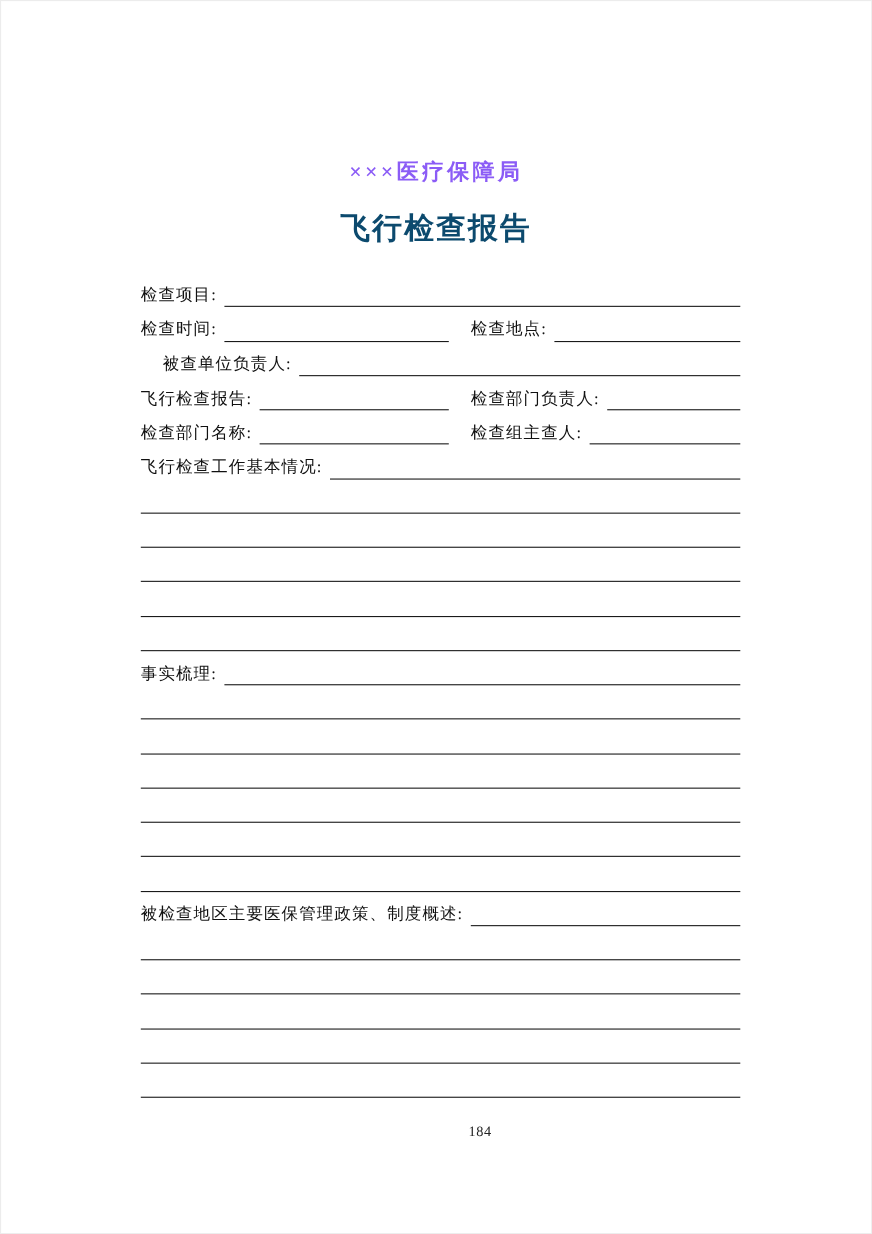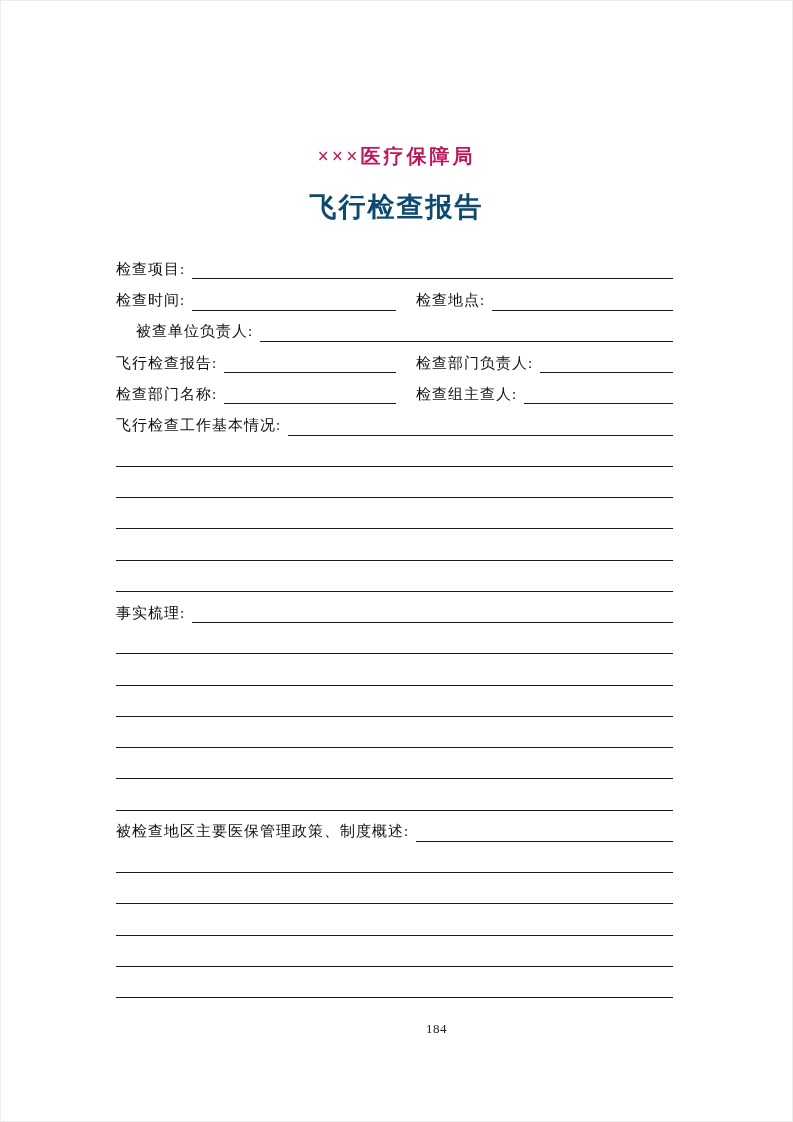--- a/index.html
+++ b/index.html
@@ -21,21 +21,21 @@
   }
   .org-title {
     position: absolute;
     top: 142px;
     left: 0;
     width: 100%;
     text-align: center;
     font-size: 20px;
     font-weight: bold;
     letter-spacing: 3px;
-    color: #be185d;
+    color: #8b5cf6;
   }
   .doc-title {
     position: absolute;
     top: 188px;
     left: 0;
     width: 100%;
     text-align: center;
     font-size: 27px;
     font-weight: bold;
     letter-spacing: 2px;
@@ -44,20 +44,21 @@
   .form {
     position: absolute;
     top: 247px;
     left: 115px;
     width: 557px;
   }
   .row {
     display: flex;
     align-items: flex-end;
     height: 31.25px;
+    margin-left: 12px;
   }
   .cell {
     display: flex;
     align-items: flex-end;
     justify-content: center;
   }
   .cell.c1 { width: 280px; }
   .cell.c2 { flex: 1 1 auto; margin-left: 20px; }
   .label {
     white-space: nowrap;

